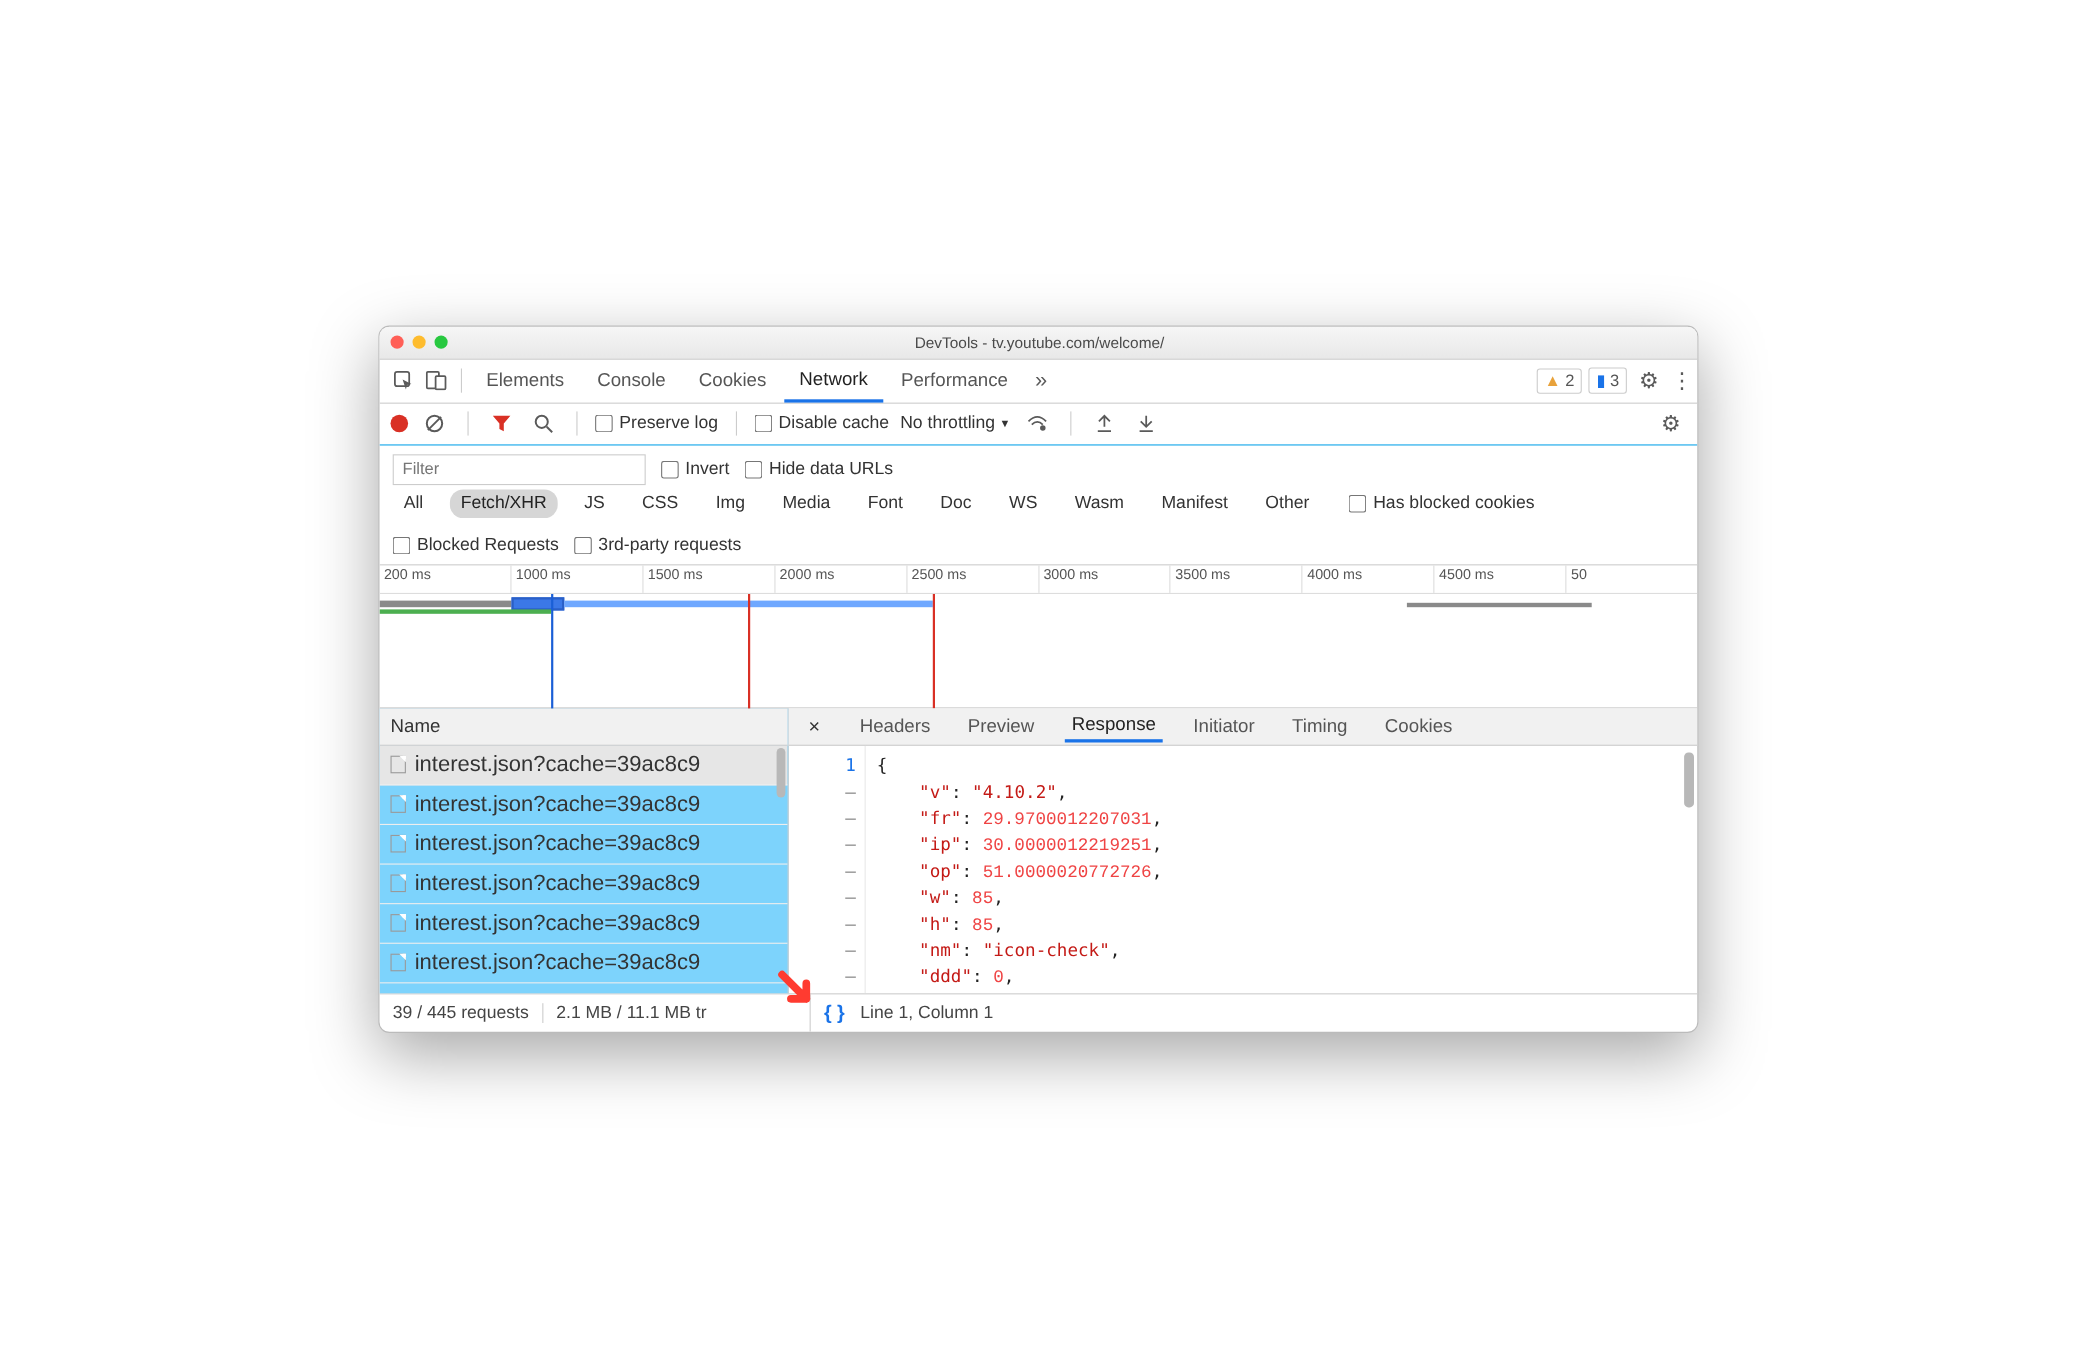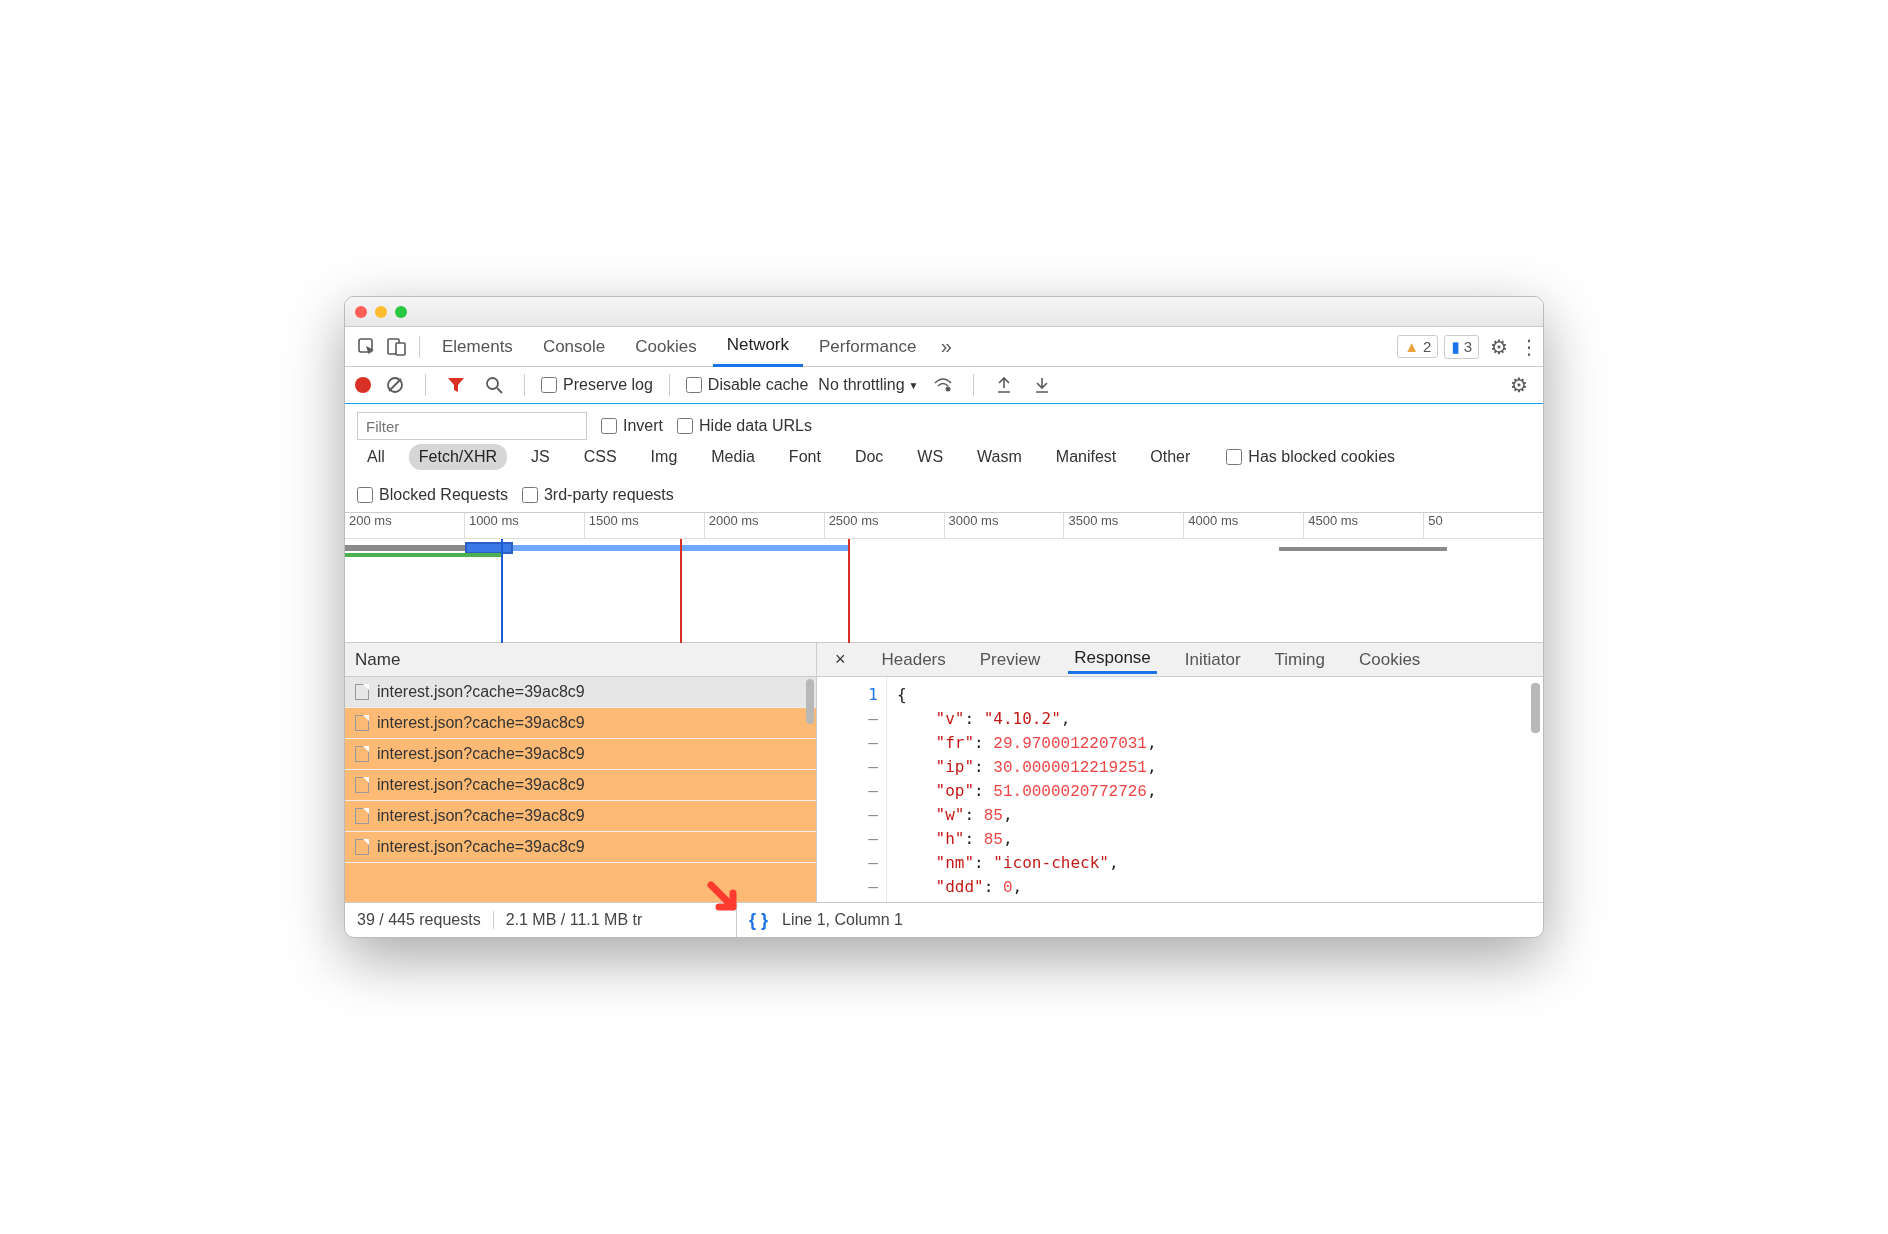--- a/index.html
+++ b/index.html
@@ -65,24 +65,24 @@
 .timeline { position:relative; height:130px; border-bottom:1px solid #ccc; }
 .ruler { display:flex; height:26px; font-size:13px; color:#555; border-bottom:1px solid #ddd;}
 .ruler div{ flex:1; border-left:1px solid #ddd; padding-left:4px;}
 .ruler div:first-child{border:none;}
 .tl-body{ position:relative; height:104px;}
 .bar{position:absolute; height:6px; top:6px;}
 .bar2{top:14px;}
 .marker{position:absolute; top:26px; bottom:0; width:2px;}
 
 .split { display:flex; height:260px; border-bottom:1px solid #ccc;}
-.left { width:472px; border-right:1px solid #ccc; display:flex; flex-direction:column; background:#fdba74;}
+.left { width:372px; border-right:1px solid #ccc; display:flex; flex-direction:column; background:#7dd3fc;}
 .left-head { height:34px; border-bottom:1px solid #ccc; display:flex; align-items:center; padding:0 10px; font-size:17px; color:#333; background:#f1f1f1;}
 .req-list{flex:1; overflow:auto; position:relative;}
-.req { display:flex; align-items:center; gap:8px; padding:6px 10px; font-size:16px; color:#333; border-bottom:1px solid #eee;}
+.req { display:flex; align-items:center; gap:8px; padding:6px 10px; font-size:20px; color:#333; border-bottom:1px solid #eee;}
 .req.sel{ background:#e6e6e6;}
 .req .ficon{width:14px;height:16px; border:1px solid #999; position:relative;}
 .req .ficon::after{content:"";position:absolute;top:-1px;right:-1px;border:3px solid transparent;border-top-color:#fff;border-right-color:#fff;}
 .scroll-thumb{position:absolute; right:2px; top:2px; width:8px; height:45px; background:#b8b8b8; border-radius:4px;}
 .right{flex:1; display:flex; flex-direction:column; position:relative;}
 .rtabs{ height:34px; border-bottom:1px solid #ccc; display:flex; align-items:center; gap:22px; padding:0 10px; font-size:17px; color:#555; background:#f1f1f1;}
 .closex{font-size:18px; color:#333; padding:0 8px; cursor:pointer;}
 .rtab{padding:3px 6px; cursor:pointer;}
 .rtab.active{color:#222; border-bottom:3px solid #1a73e8;}
 .code-area{flex:1; display:flex; font-family:Menlo,Consolas,monospace; font-size:16px; overflow:hidden;}
@@ -106,20 +106,21 @@
 <body>
 
 <div class="window">
 
   <div class="titlebar">
     <div class="traffic">
       <div class="dot r"></div>
       <div class="dot y"></div>
       <div class="dot g"></div>
     </div>
+    <div class="title">DevTools - tv.youtube.com/welcome/</div>
   </div>
 
   <div class="tabs-row">
     <div class="iconbtn">
       <svg width="18" height="18" viewBox="0 0 18 18" stroke="#5a5a5a" fill="none" stroke-width="1.6">
           <rect x="1" y="1" width="13" height="13" rx="2"></rect>
           <path d="M8 8 L16 12 L12 13 L11 17 Z" fill="#5a5a5a" stroke="none"></path>
         </svg>
     </div>
     <div class="iconbtn">

